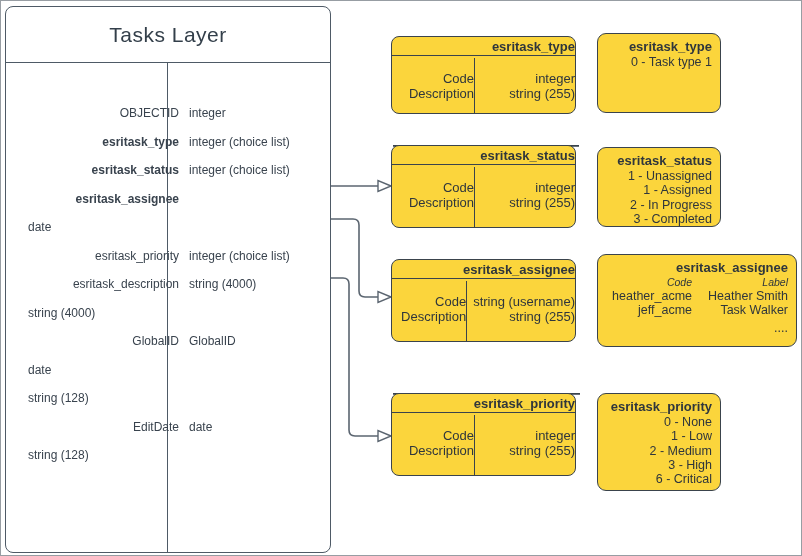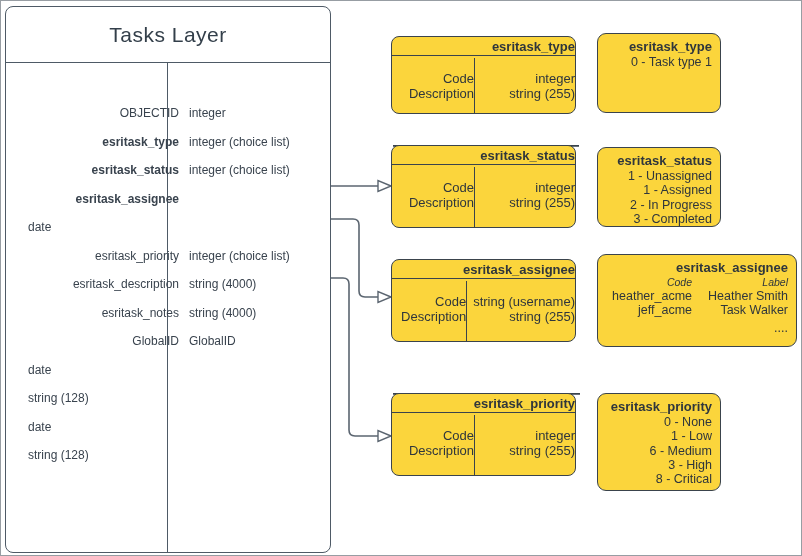--- a/index.html
+++ b/index.html
@@ -98,34 +98,34 @@
         </div>
       <div class="trow">
           <div class="tname">esritask_priority</div>
           <div class="ttype">integer (choice list)</div>
         </div>
       <div class="trow">
           <div class="tname">esritask_description</div>
           <div class="ttype">string (4000)</div>
         </div>
       <div class="trow">
-          <div class="tname">esritask_notes</div>
           <div class="ttype">string (4000)</div>
         </div>
       <div class="trow">
           <div class="tname">GlobalID</div>
           <div class="ttype">GlobalID</div>
         </div>
       <div class="trow">
           <div class="ttype">date</div>
         </div>
       <div class="trow">
           <div class="ttype">string (128)</div>
         </div>
       <div class="trow">
+          <div class="tname">EditDate</div>
           <div class="ttype">date</div>
         </div>
       <div class="trow">
           <div class="ttype">string (128)</div>
         </div>
     </div>
   </div>
 
   <svg class="connector-layer" width="800" height="554">
     <path d="M330 185 H377" fill="none" stroke="#5b6570" stroke-width="1.6"></path>
@@ -217,18 +217,18 @@
       <div class="vlist-item">jeff_acme</div>
       <div class="vlist-item">Task Walker</div>
     </div>
     <div class="vlist-item ellipsis-line">....</div>
   </div>
 
   <div class="vlist" id="vlist-priority">
     <div class="vlist-title">esritask_priority</div>
     <div class="vlist-item">0 - None</div>
     <div class="vlist-item">1 - Low</div>
-    <div class="vlist-item">6 - Medium</div>
+    <div class="vlist-item">2 - Medium</div>
     <div class="vlist-item">3 - High</div>
-    <div class="vlist-item">8 - Critical</div>
+    <div class="vlist-item">6 - Critical</div>
   </div>
 
 </div>
 
 </body></html>

